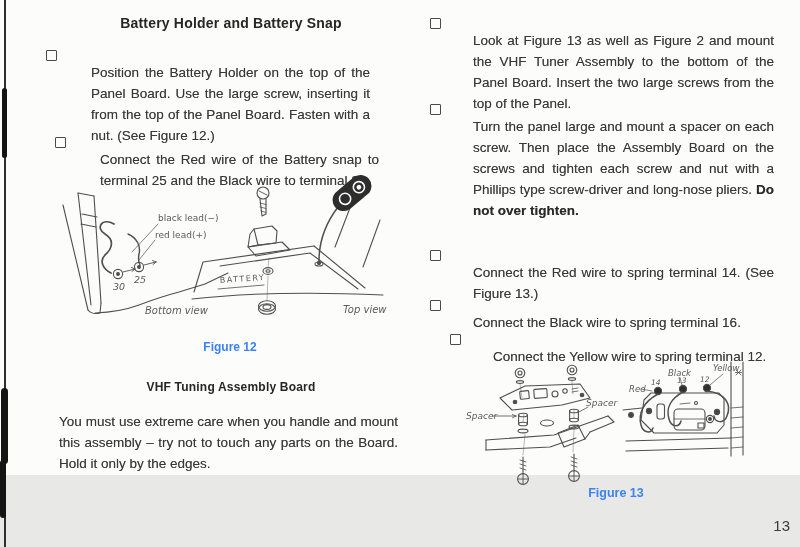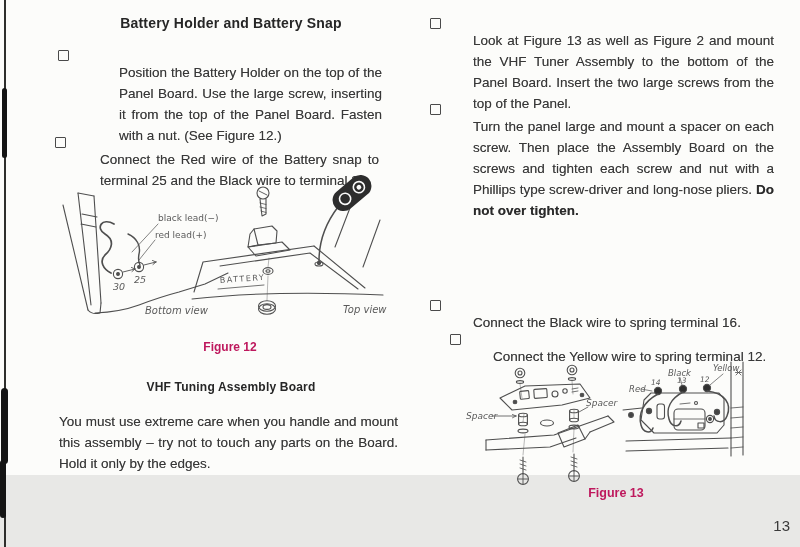--- a/index.html
+++ b/index.html
@@ -10,41 +10,41 @@
   .bind-line{position:absolute;left:4px;top:0;width:2px;height:547px;background:#2e2e2c;}
   .bind-blob{position:absolute;background:#141414;border-radius:4px;}
   .blob1{left:2px;top:88px;width:5px;height:70px;}
   .blob2{left:1px;top:388px;width:7px;height:76px;}
   .blob3{left:0px;top:460px;width:6px;height:58px;}
   
   .heading{position:absolute;text-align:center;font-weight:bold;color:#262626;
            letter-spacing:.2px;}
   .h1{left:45px;top:15px;width:372px;font-size:14px;}
   .h2{left:45px;top:380px;width:372px;font-size:12px;}
-  .figcap{position:absolute;text-align:center;font-weight:bold;color:#be185d;}
+  .figcap{position:absolute;text-align:center;font-weight:bold;color:#3b82f6;}
   .cap12{left:45px;top:340px;width:370px;font-size:12px;}
   .cap13{left:430px;top:486px;width:372px;font-size:12.5px;}
   .check-item{position:absolute;display:flex;align-items:flex-start;}
   .cb{flex:none;width:9px;height:9px;border:1.5px solid #4a4a4a;margin-top:4px;
       border-radius:1px;background:transparent;}
   .txt{margin:16px;font-size:13.5px;line-height:21px;text-align:justify;color:#383838;
        text-shadow:0 0 .4px rgba(56,56,56,.55);}
   .lcol .cb{margin-right:18px;}
   .rcol .cb{margin-right:16px;}
   .lcol .txt{width:310px;}
   .rcol .txt{width:328px;}
   .para{position:absolute;margin:0;font-size:13.5px;line-height:21px;
         text-align:justify;color:#383838;text-shadow:0 0 .4px rgba(56,56,56,.55);}
   .pl1{left:59px;top:411px;width:339px;}
   .pr1{left:437px;top:197px;width:353px;}
   .bold-run{font-weight:bold;color:#2a2a2a;}
   .pageno{position:absolute;left:752px;top:517px;width:38px;text-align:right;
           font-size:15px;color:#3a3a3a;}
   
-  .il1{left:58px;top:46px;width:340px;gap:16px;}
+  .il1{left:46px;top:46px;width:340px;}
   .il2{left:55px;top:133px;width:340px;}
   .ir1{left:430px;top:14px;width:360px;}
   .ir2{left:430px;top:100px;width:360px;}
   .ir3{left:430px;top:246px;width:360px;}
   .ir4{left:430px;top:296px;width:360px;}
   .ir5{left:450px;top:330px;width:360px;}
   
   .figsvg{position:absolute;}
   .f12{left:42px;top:172px;}
   .f13{left:430px;top:358px;}
@@ -148,20 +148,24 @@
     <span class="cb"></span>
     <p class="txt">Look at Figure 13 as well as Figure 2 and mount the VHF Tuner Assembly to the bottom of the Panel Board.  Insert the two large screws from the top of the Panel.</p>
   </div>
 
   <div class="check-item rcol ir2">
     <span class="cb"></span>
     <p class="txt"><span>Turn the panel large and mount a spacer on each screw.  Then place the Assembly Board on the screws and tighten each screw and nut with a Phillips type screw-driver and long-nose pliers.</span> <b class="bold-run">Do not over tighten.</b></p>
   </div>
 
 
+  <div class="check-item rcol ir3">
+    <span class="cb"></span>
+    <p class="txt">Connect the Red wire to spring terminal 14. (See Figure 13.)</p>
+  </div>
 
   <div class="check-item rcol ir4">
     <span class="cb"></span>
     <p class="txt">Connect the Black wire to spring terminal 16.</p>
   </div>
 
   <div class="check-item rcol ir5">
     <span class="cb"></span>
     <p class="txt">Connect the Yellow wire to spring terminal 12.</p>
   </div>

